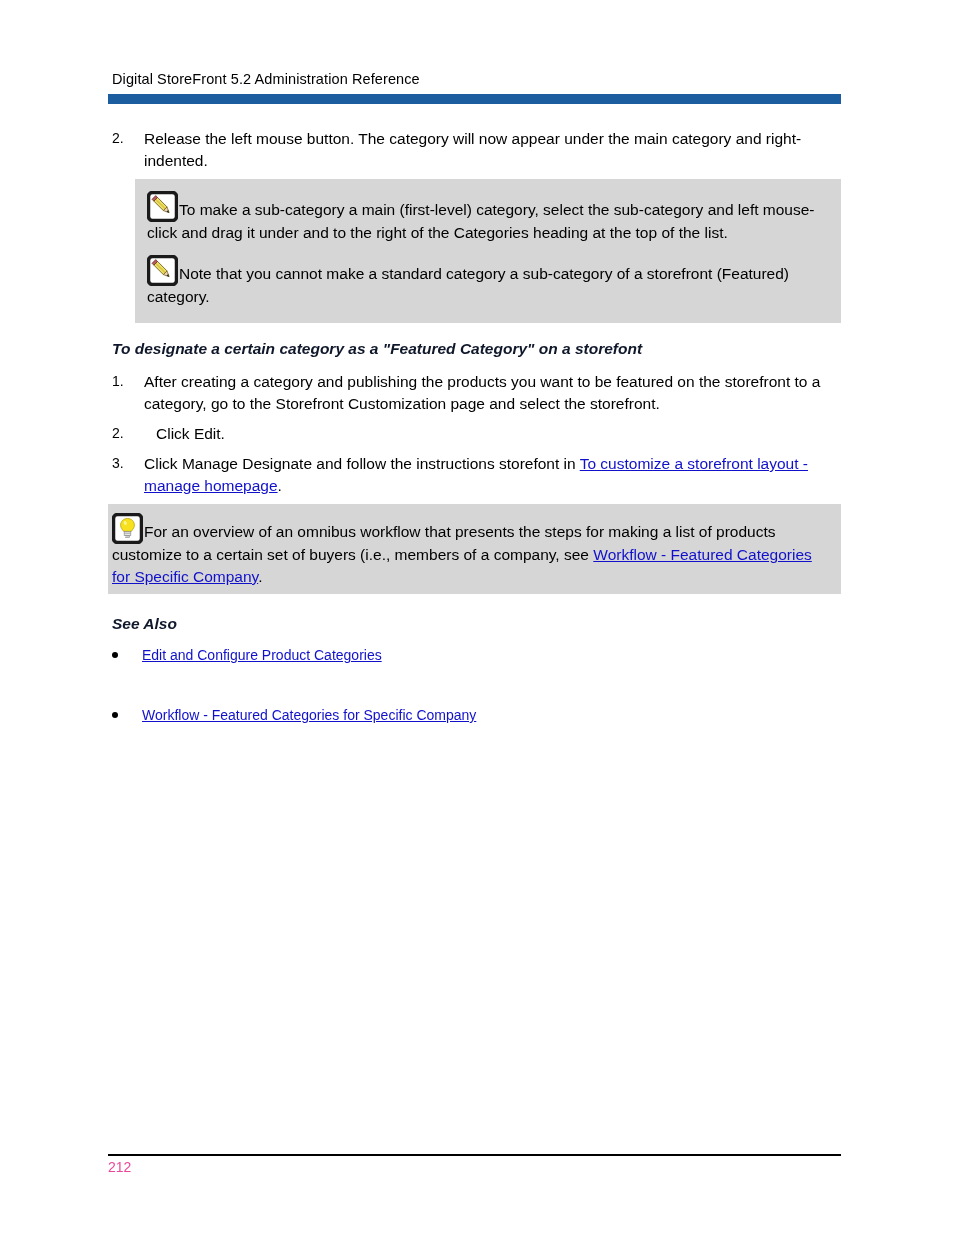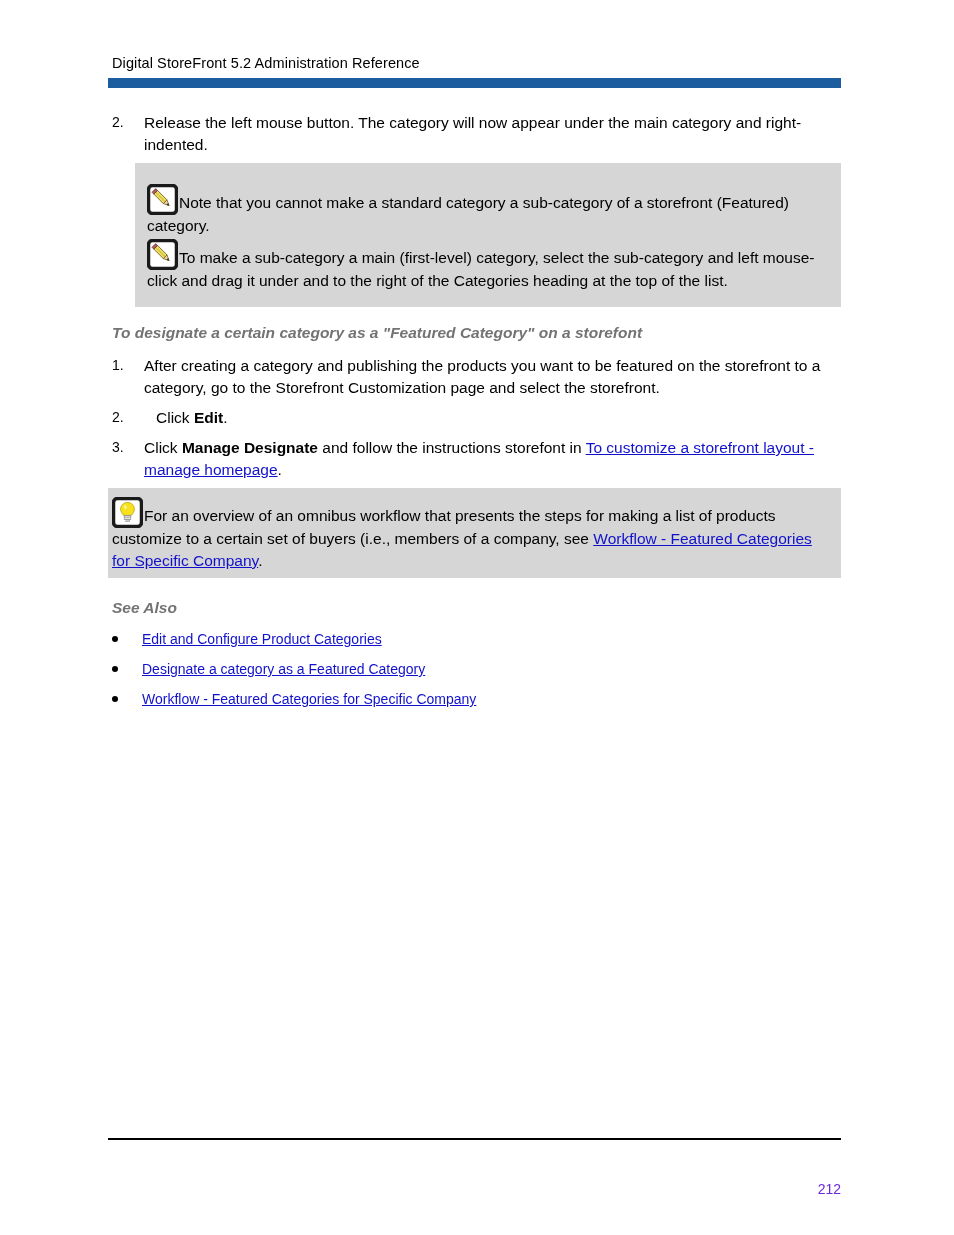--- a/index.html
+++ b/index.html
@@ -11,21 +11,21 @@
     width: 954px;
     height: 1235px;
     position: relative;
     font-family: "Liberation Sans", sans-serif;
     color: #000000;
     overflow: hidden;
   }
 
   .page {
     position: absolute;
-    left: 0; top: 0;
+    left: 0; top: 16px;
     width: 954px;
     height: 895px;
   }
 
   
   .header-title {
     position: absolute;
     left: 112px;
     top: 55px;
     font-size: 14.5px;
@@ -82,21 +82,21 @@
     margin-right: 1px;
   }
   .icon-box svg { display: block; }
 
   
   .sec-heading {
     position: absolute;
     font-size: 15.5px;
     font-weight: bold;
     font-style: italic;
-    color: #737373;
+    color: #0f172a;
     white-space: nowrap;
   }
 
   
   a.doclink, .doclink {
     color: #1111cc;
     text-decoration: underline;
     cursor: pointer;
   }
 
@@ -127,72 +127,71 @@
     top: 1138px;
     width: 733px;
     height: 2px;
     background: #000;
   }
   .footer-page {
     position: absolute;
     left: 108px;
     top: 1143px;
     width: 733px;
-    text-align: right;
+    text-align: left;
     font-size: 14px;
-    color: #6d28d9;
-    margin-top: 38px;
-  }
-
-  b, strong { font-weight: bold; }
+    color: #ec4899;
+  }
+
+  b, strong { font-weight: normal; }
 </style>
 </head>
 <body>
 
 <div class="page">
 
   <div class="header-title">Digital StoreFront 5.2 Administration Reference</div>
   <div class="header-rule"></div>
 
   <div class="num-item" style="left:112px; top:112px; width:730px;">
     <span class="marker">2.</span>
     <span class="content">Release the left mouse button. The category will now appear under the main category and right-indented.</span>
   </div>
 
   <div class="callout" style="left:135px; top:163px; width:706px; height:144px; padding:10px 14px 10px 12px;">
+
+    <p style="margin-top:2px;">
+      <span class="icon-box">
+        <svg width="31" height="31" viewBox="0 0 31 31" xmlns="http://www.w3.org/2000/svg">
+          <rect x="1.5" y="1.5" width="28" height="28" rx="4" ry="4" fill="#ffffff" stroke="#1a1a1a" stroke-width="3.5"></rect>
+          <g transform="rotate(-45 15.5 15.5)">
+            <rect x="13.2" y="5.5" width="5.2" height="13.5" fill="#efe06a" stroke="#6b5a10" stroke-width="0.8"></rect>
+            <rect x="15.0" y="5.5" width="1.6" height="13.5" fill="#d8c63f"></rect>
+            <polygon points="13.2,19 18.4,19 15.8,24.6" fill="#f2cfae" stroke="#6b5a10" stroke-width="0.7"></polygon>
+            <polygon points="14.6,22 17.1,22 15.8,24.6" fill="#2b2b2b"></polygon>
+            <rect x="13.2" y="3.0" width="5.2" height="2.6" fill="#b45b5b" stroke="#6b2f2f" stroke-width="0.7"></rect>
+          </g>
+        </svg>
+      </span><span>To make a sub-category a main (first-level) category, select the sub-category and left mouse-click and drag it under and to the right of the Categories heading at the top of the list.</span>
+    </p>
 
     <p style="margin-top:11px;">
       <span class="icon-box">
         <svg width="31" height="31" viewBox="0 0 31 31" xmlns="http://www.w3.org/2000/svg">
           <rect x="1.5" y="1.5" width="28" height="28" rx="4" ry="4" fill="#ffffff" stroke="#1a1a1a" stroke-width="3.5"></rect>
           <g transform="rotate(-45 15.5 15.5)">
             <rect x="13.2" y="5.5" width="5.2" height="13.5" fill="#efe06a" stroke="#6b5a10" stroke-width="0.8"></rect>
             <rect x="15.0" y="5.5" width="1.6" height="13.5" fill="#d8c63f"></rect>
             <polygon points="13.2,19 18.4,19 15.8,24.6" fill="#f2cfae" stroke="#6b5a10" stroke-width="0.7"></polygon>
             <polygon points="14.6,22 17.1,22 15.8,24.6" fill="#2b2b2b"></polygon>
             <rect x="13.2" y="3.0" width="5.2" height="2.6" fill="#b45b5b" stroke="#6b2f2f" stroke-width="0.7"></rect>
           </g>
         </svg>
       </span><span>Note that you cannot make a standard category a sub-category of a storefront (Featured) category.</span>
     </p>
-
-    <p style="margin-top:2px;">
-      <span class="icon-box">
-        <svg width="31" height="31" viewBox="0 0 31 31" xmlns="http://www.w3.org/2000/svg">
-          <rect x="1.5" y="1.5" width="28" height="28" rx="4" ry="4" fill="#ffffff" stroke="#1a1a1a" stroke-width="3.5"></rect>
-          <g transform="rotate(-45 15.5 15.5)">
-            <rect x="13.2" y="5.5" width="5.2" height="13.5" fill="#efe06a" stroke="#6b5a10" stroke-width="0.8"></rect>
-            <rect x="15.0" y="5.5" width="1.6" height="13.5" fill="#d8c63f"></rect>
-            <polygon points="13.2,19 18.4,19 15.8,24.6" fill="#f2cfae" stroke="#6b5a10" stroke-width="0.7"></polygon>
-            <polygon points="14.6,22 17.1,22 15.8,24.6" fill="#2b2b2b"></polygon>
-            <rect x="13.2" y="3.0" width="5.2" height="2.6" fill="#b45b5b" stroke="#6b2f2f" stroke-width="0.7"></rect>
-          </g>
-        </svg>
-      </span><span>To make a sub-category a main (first-level) category, select the sub-category and left mouse-click and drag it under and to the right of the Categories heading at the top of the list.</span>
-    </p>
   </div>
 
   <div class="sec-heading" style="left:112px; top:324px;">To designate a certain category as a "Featured Category" on a storefont</div>
 
   <div class="num-item" style="left:112px; top:355px; width:730px;">
     <span class="marker">1.</span>
     <span class="content">After creating a category and publishing the products you want to be featured on the storefront to a category, go to the Storefront Customization page and select the storefront.</span>
   </div>
 
   <div class="num-item" style="left:112px; top:407px; width:730px;">
@@ -220,24 +219,20 @@
     </p>
   </div>
 
   <div class="sec-heading" style="left:112px; top:599px;">See Also</div>
 
   <div class="bullet-item" style="left:112px; top:629px; width:720px;">
     <span class="dot"></span>
     <span class="blabel doclink">Edit and Configure Product Categories</span>
   </div>
 
-  <div class="bullet-item" style="left:112px; top:659px; width:720px;">
-    <span class="dot"></span>
-    <span class="blabel doclink">Designate a category as a Featured Category</span>
-  </div>
 
   <div class="bullet-item" style="left:112px; top:689px; width:720px;">
     <span class="dot"></span>
     <span class="blabel doclink">Workflow - Featured Categories for Specific Company</span>
   </div>
 
   <div class="footer-rule"></div>
   <div class="footer-page">212</div>
 
 </div>

